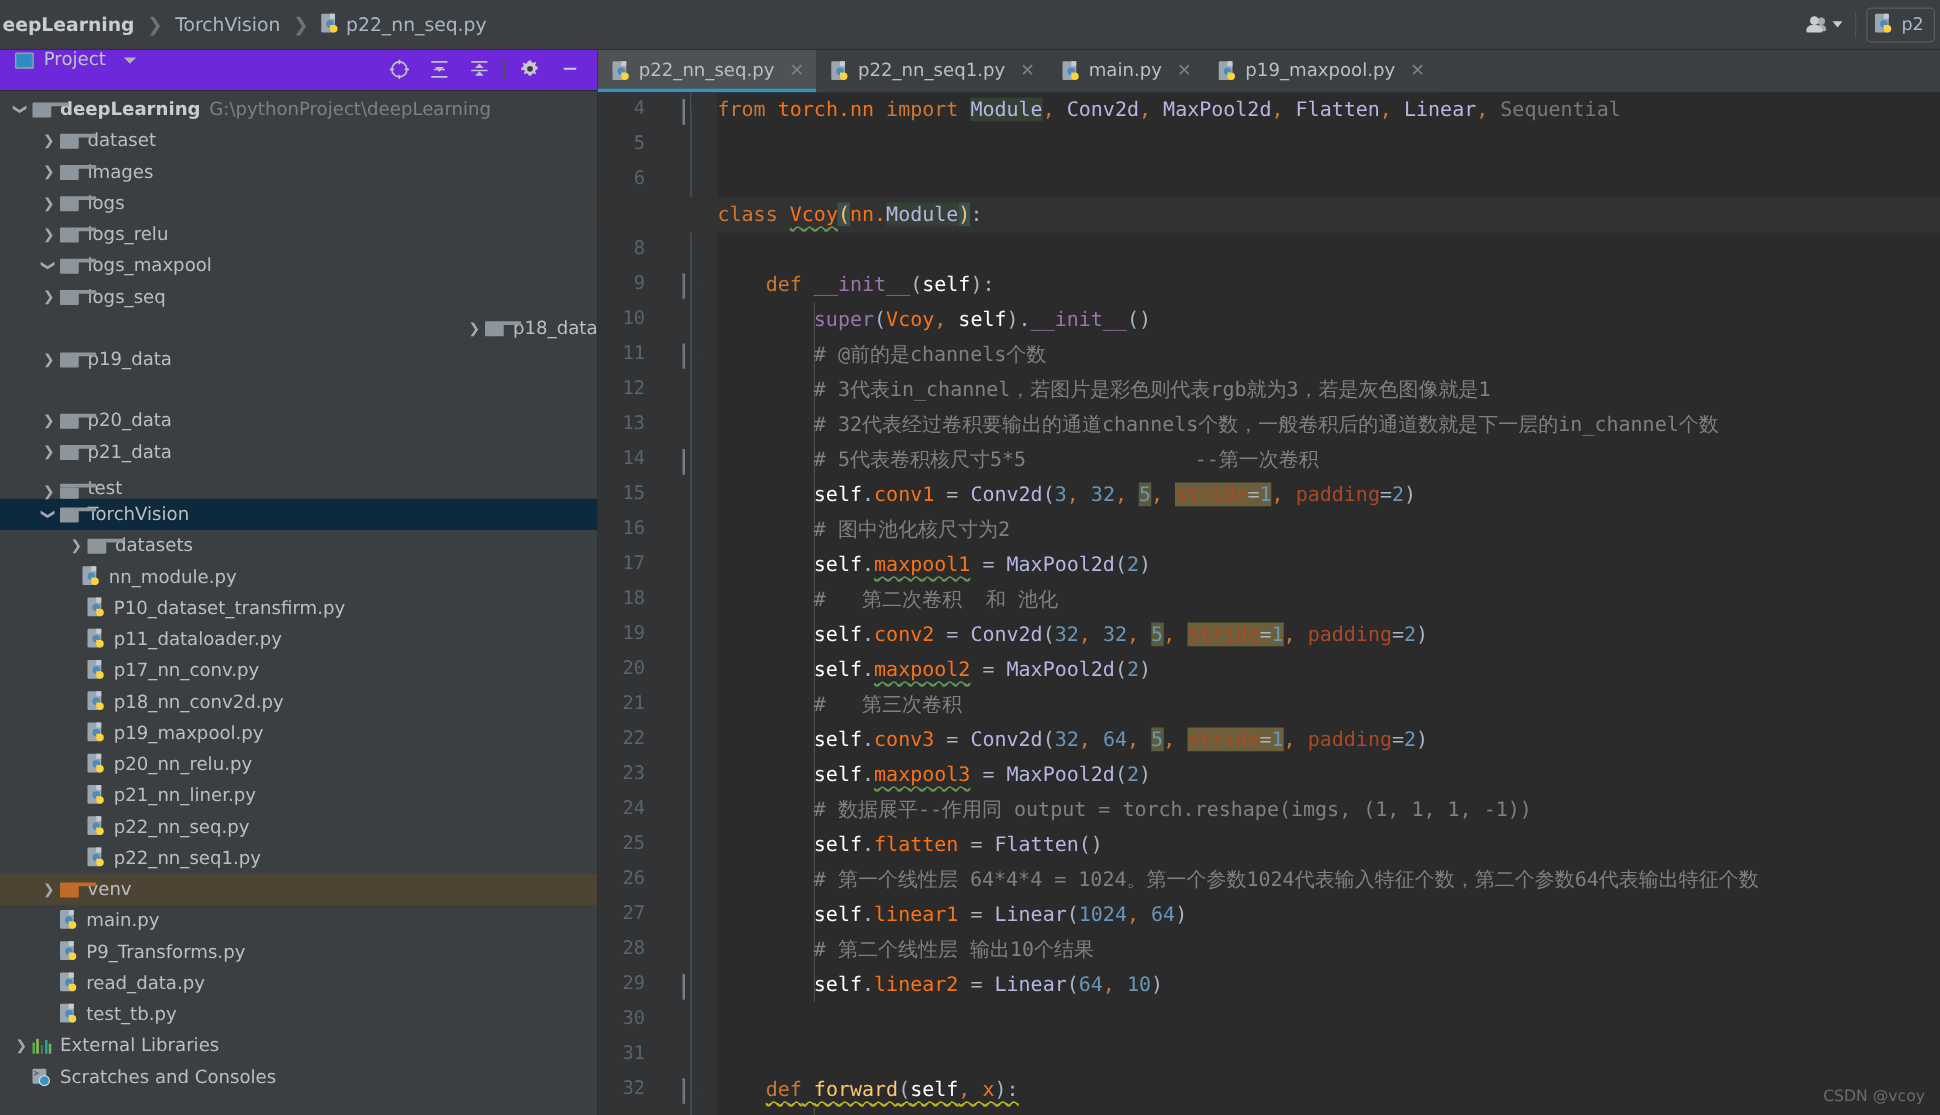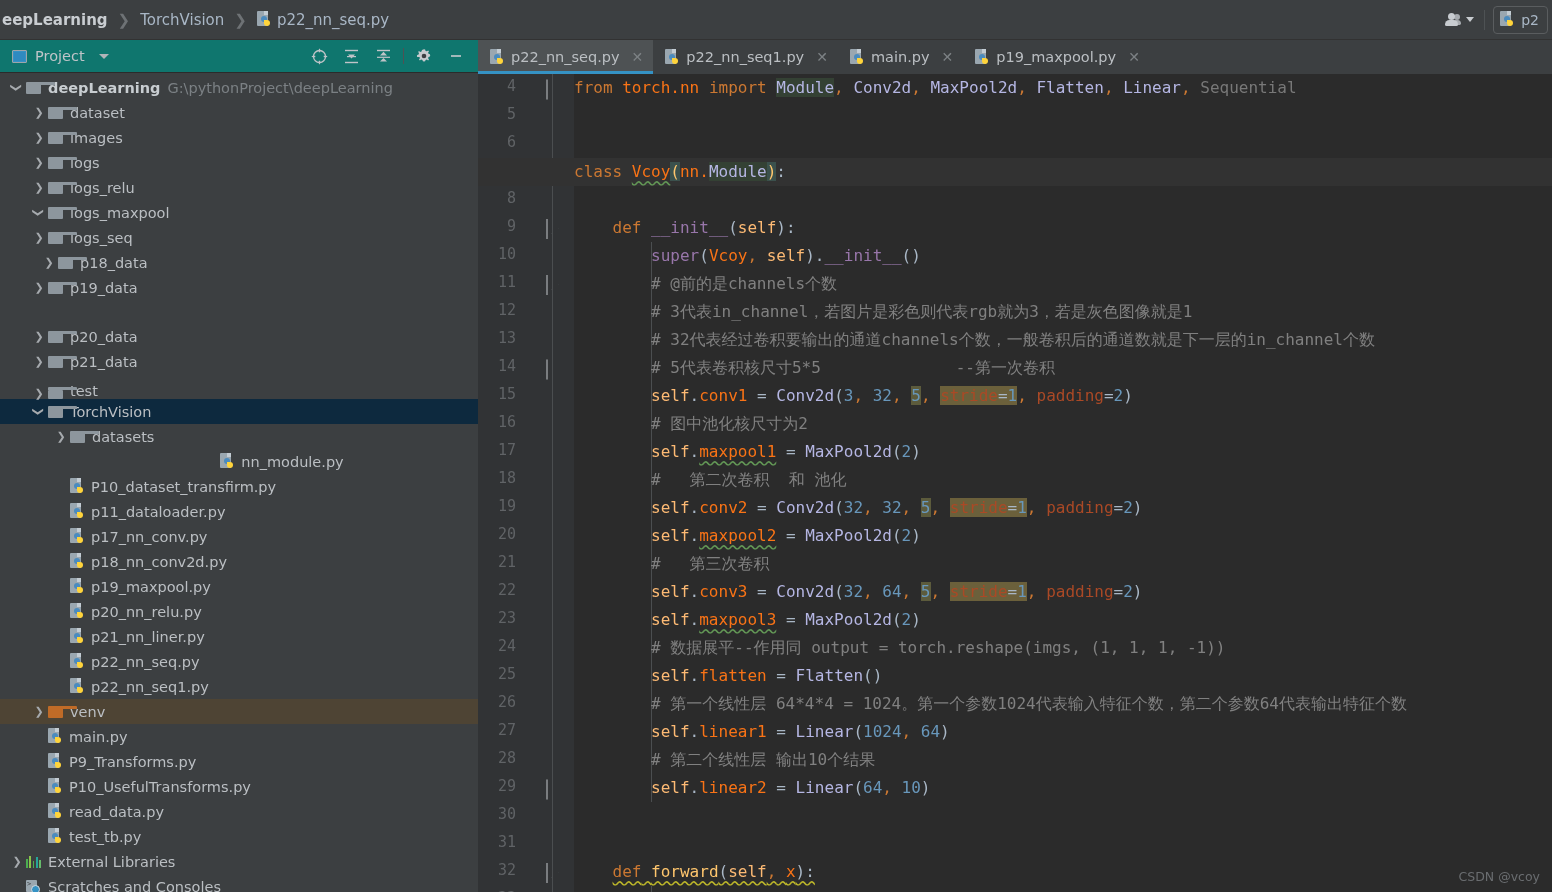--- a/index.html
+++ b/index.html
@@ -74,23 +74,23 @@
     height: 26px; padding: 0 8px 0 6px; margin-right: 4px;
     color:#a9b7c6; font-size: 14px; overflow:hidden; max-width: 56px;
   }
 
   
   #leftpanel {
     position:absolute; left:0; top:40px; width:478px; height:852px;
     background:#3c3f41; overflow:hidden;
   }
   #panel-header {
-    height:32px; display:flex; align-items:center;
+    height:32px; display:flex; align-items:flex-start;
     border-bottom:1px solid #2b2b2b;
-    background:#0f766e;
+    background:#6d28d9;
   }
   .panel-title { display:flex; align-items:center; gap:8px; padding-left:12px; }
   .proj-icon {
     width:15px; height:13px; border:1.5px solid #9fa5a9; border-radius:1px;
     background:#3592c4; box-sizing:border-box; position:relative;
   }
   .proj-icon::after{content:"";position:absolute;left:1px;top:1px;right:1px;bottom:1px;background:#2f8ac0;}
   .panel-title-text { color:#bfc4c8; font-size:14.5px; }
   .tri-down { width:0;height:0;border-left:5px solid transparent;border-right:5px solid transparent;border-top:5px solid #b0b4b8; margin-left:6px;}
   #panel-tools { margin-left:auto; display:flex; align-items:center; gap:0px; padding-right:6px;}
@@ -201,21 +201,21 @@
   .cl > span { position:relative; z-index:1; }
 
   
   .iguide { position:absolute; top:0; width:1px; height:28px; background:#4b4e50; z-index:0;}
 
   
   .kw   { color:#cc7832; }
   .fn   { color:#ffc66d; }
   .num  { color:#6897bb; }
   .cmt  { color:#808080; }
-  .selfkw { color:#fdba74;text-align:center; }
+  .selfkw { color:#ffffff;text-align:center; }
   .field { color:#9876aa; }
   .id   { color:#f97316; }
   .punct{ color:#a9b7c6; }
   .comma{ color:#cc7832; }
   .dim  { color:#787878; }
   .type { color:#b5b6e3; }
   .kwarg{ color:#aa4926; }
   .hl-occ { background:#344134; }
   .hl-brace { background:#3b514d; }
   .hl-kwarg { background:#6b603b; }
@@ -381,21 +381,21 @@
           <span class="lbl">logs_maxpool</span>
         </div>
         <div class="row" style="padding-left: 30px;">
           <span class="arrow r"></span>
           <span class="folder">
             <i class="tab"></i>
             <i class="bdy"></i>
           </span>
           <span class="lbl">logs_seq</span>
         </div>
-        <div class="row" style="padding-left: 40px;">
+        <div class="row" style="padding-left: 30px; justify-content: flex-end;">
           <span class="arrow r"></span>
           <span class="folder">
             <i class="tab"></i>
             <i class="bdy"></i>
           </span>
           <span class="lbl">p18_data</span>
         </div>
         <div class="row" style="padding-left: 30px;">
           <span class="arrow r"></span>
           <span class="folder">
@@ -437,21 +437,21 @@
           <span class="lbl">TorchVision</span>
         </div>
         <div class="row" style="padding-left: 52px;">
           <span class="arrow r"></span>
           <span class="folder">
             <i class="tab"></i>
             <i class="bdy"></i>
           </span>
           <span class="lbl">datasets</span>
         </div>
-        <div class="row" style="padding-left: 68px; justify-content: center;">
+        <div class="row" style="padding-left: 48px;">
           <span class="arrow none"></span>
           <span class="pyicon pyrow-icon">
             <i class="sheet"></i>
             <i class="fold"></i>
             <i class="snakeB"></i>
             <i class="snakeY"></i>
           </span>
           <span class="lbl">nn_module.py</span>
         </div>
         <div class="row" style="padding-left: 52px;">
@@ -564,30 +564,20 @@
         </div>
         <div class="row" style="padding-left: 30px;">
           <span class="arrow none"></span>
           <span class="pyicon pyrow-icon">
             <i class="sheet"></i>
             <i class="fold"></i>
             <i class="snakeB"></i>
             <i class="snakeY"></i>
           </span>
           <span class="lbl">P9_Transforms.py</span>
-        </div>
-        <div class="row" style="padding-left: 30px;">
-          <span class="arrow none"></span>
-          <span class="pyicon pyrow-icon">
-            <i class="sheet"></i>
-            <i class="fold"></i>
-            <i class="snakeB"></i>
-            <i class="snakeY"></i>
-          </span>
-          <span class="lbl">P10_UsefulTransforms.py</span>
         </div>
         <div class="row" style="padding-left: 30px;">
           <span class="arrow none"></span>
           <span class="pyicon pyrow-icon">
             <i class="sheet"></i>
             <i class="fold"></i>
             <i class="snakeB"></i>
             <i class="snakeY"></i>
           </span>
           <span class="lbl">read_data.py</span>

